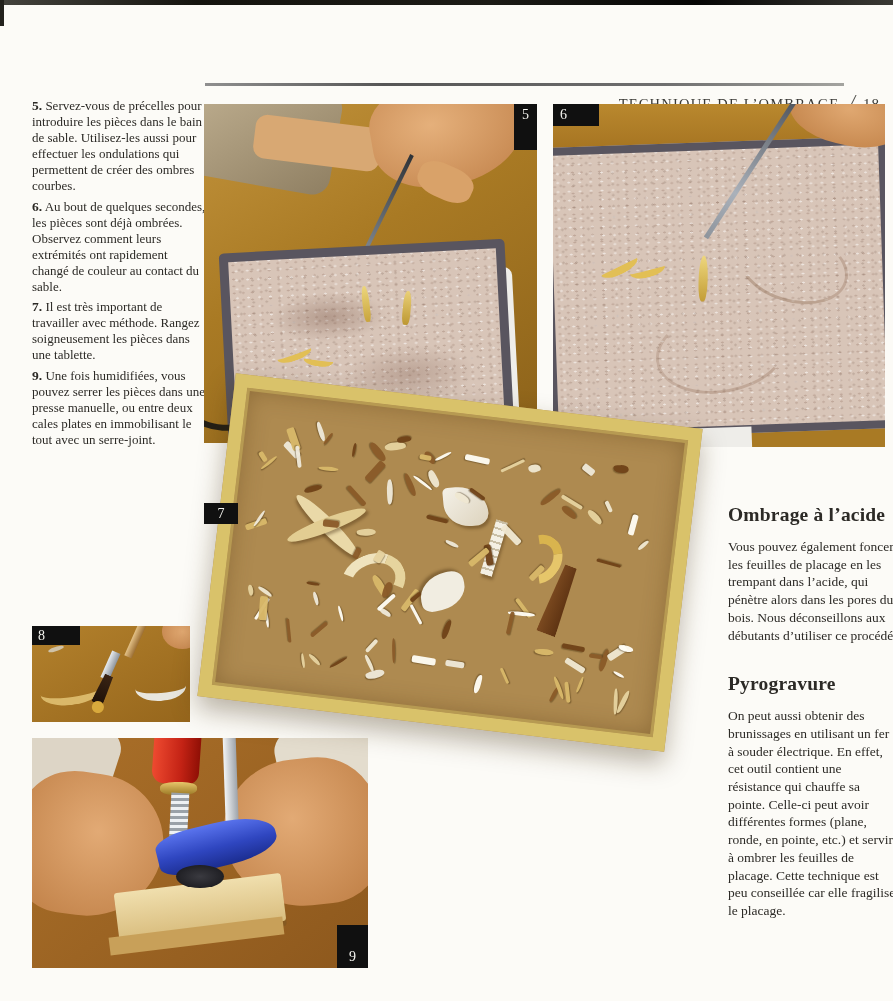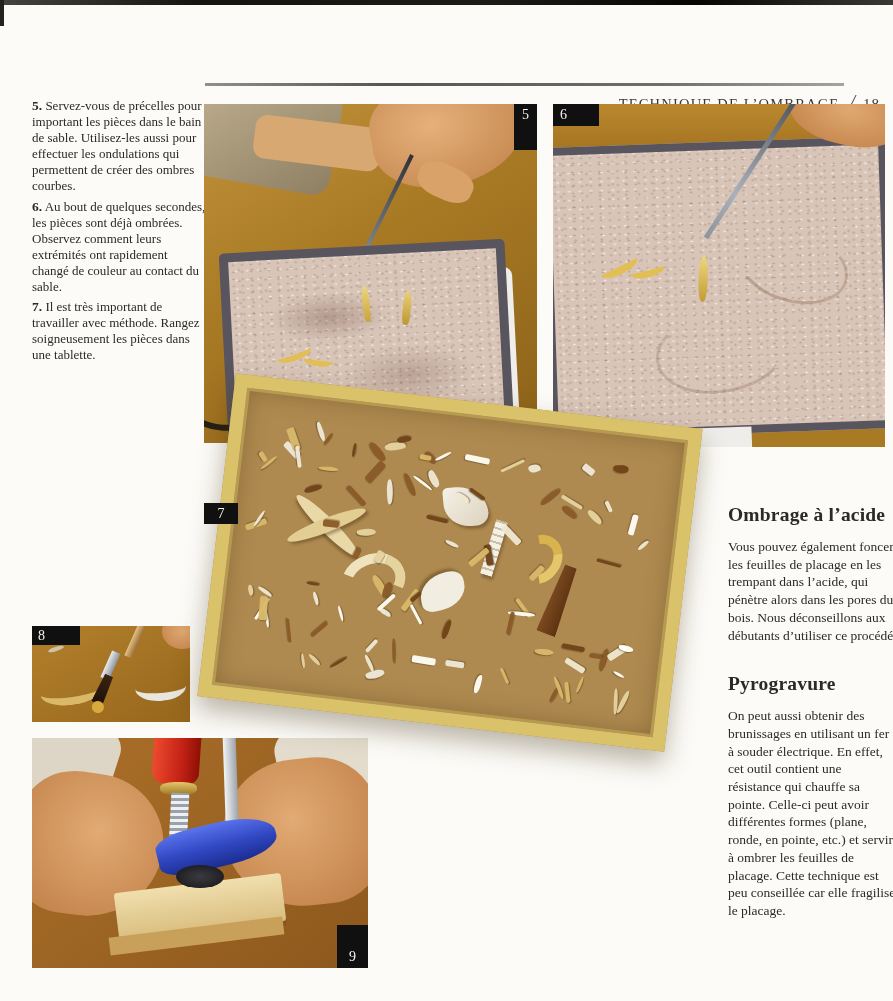--- a/index.html
+++ b/index.html
@@ -188,29 +188,33 @@
   <div class="hdr">
     <span class="hdr-title">TECHNIQUE DE L’OMBRAGE</span>
     <span class="hdr-slash">/</span>
     <span class="hdr-page">18</span>
   </div>
   <div class="hdr-rule"></div>
 
   <div class="steps">
     <p class="step">
       <b>5.</b>
-      <span>Servez-vous de précelles pour important les pièces dans le bain de sable. Utilisez-les aussi pour effectuer les ondulations qui permettent de créer des ombres courbes.</span>
+      <span>Servez-vous de précelles pour introduire les pièces dans le bain de sable. Utilisez-les aussi pour effectuer les ondulations qui permettent de créer des ombres courbes.</span>
     </p>
     <p class="step">
       <b>6.</b>
       <span>Au bout de quelques secondes, les pièces sont déjà ombrées. Observez comment leurs extrémités ont rapidement changé de couleur au contact du sable.</span>
     </p>
     <p class="step">
       <b>7.</b>
       <span>Il est très important de travailler avec méthode. Rangez soigneusement les pièces dans une tablette.</span>
+    </p>
+    <p class="step">
+      <b>9.</b>
+      <span>Une fois humidifiées, vous pouvez serrer les pièces dans une presse manuelle, ou entre deux cales plates en immobilisant le tout avec un serre-joint.</span>
     </p>
   </div>
 
   <figure class="photo photo5">
     <div class="p5-table"></div>
     <div class="p5-sleeve"></div>
     <div class="p5-forearm"></div>
     <div class="p5-hand"></div>
     <div class="p5-thumb"></div>
     <div class="p5-tweezers"></div>

